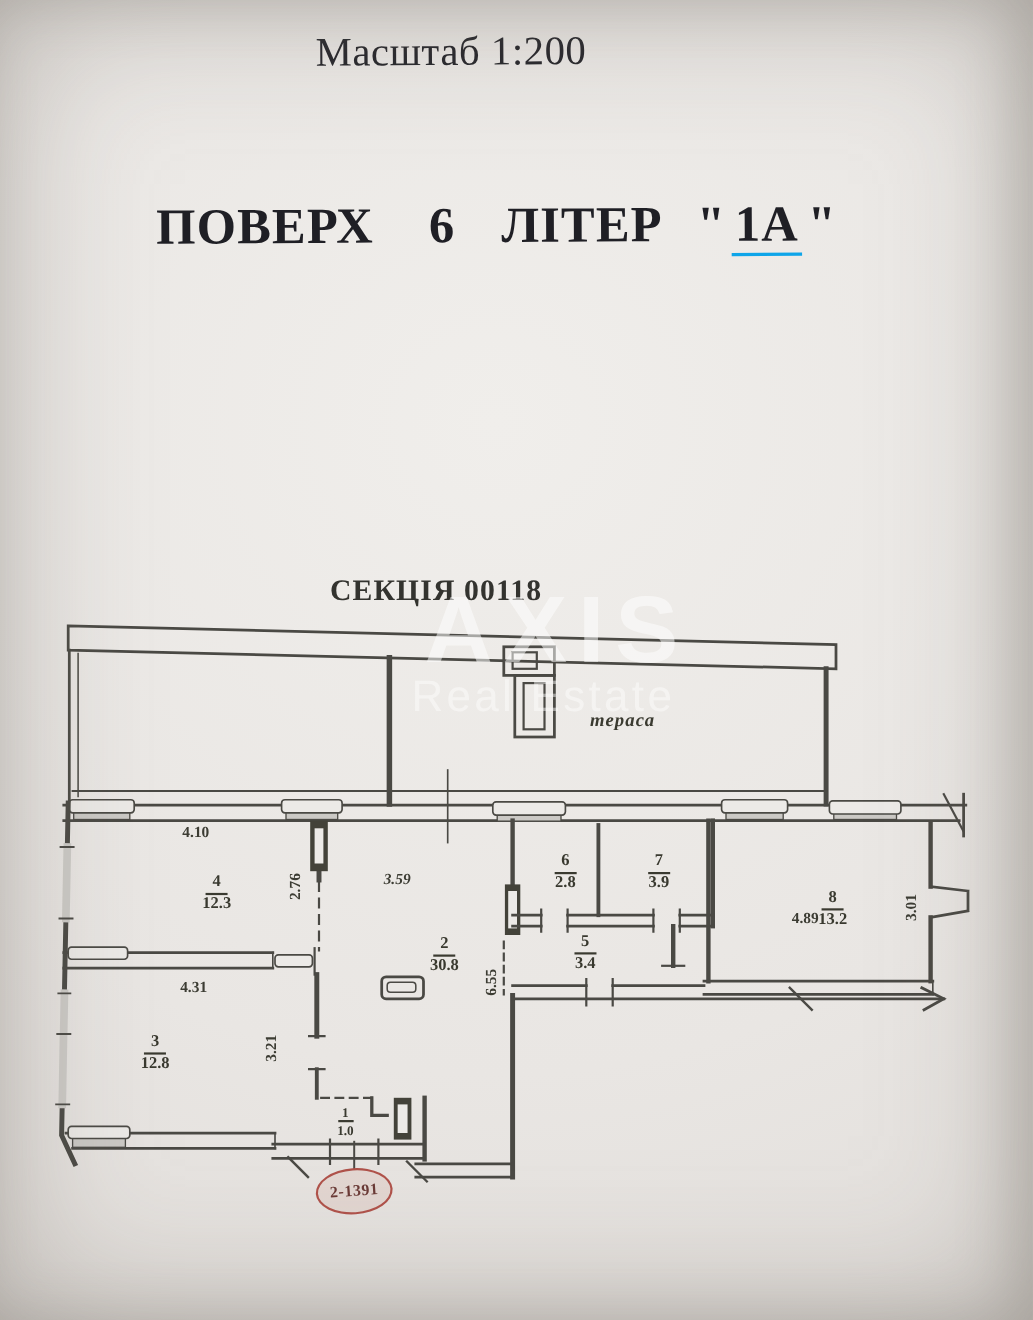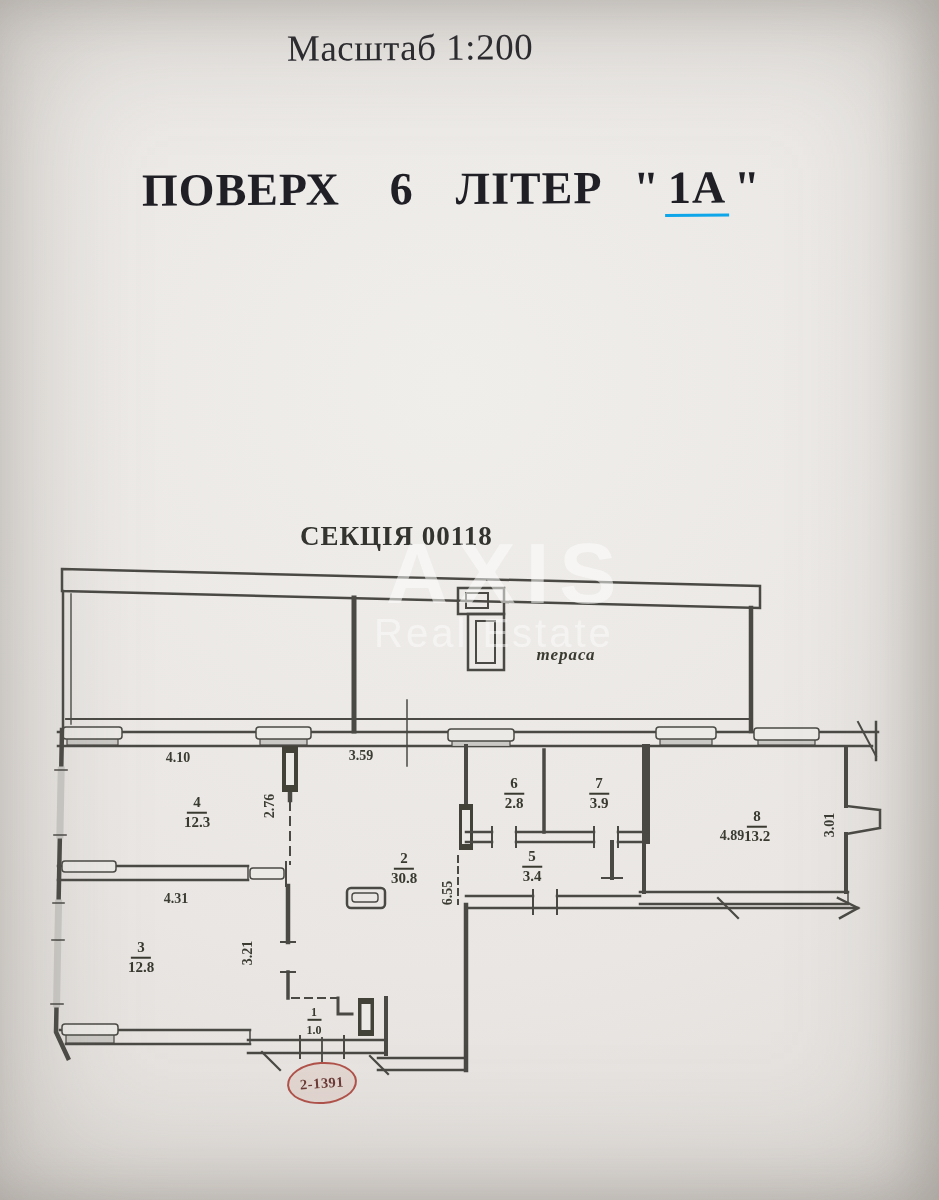--- a/index.html
+++ b/index.html
@@ -16,21 +16,21 @@
     left:140px;top:26px;width:540px;text-align:center;
     font-size:37px;color:#26262b;letter-spacing:.5px;transform:rotate(-.4deg);
   }
   .floor-title{
     left:142px;top:162px;display:flex;align-items:baseline;
     font-size:46px;font-weight:bold;color:#1f1f25;letter-spacing:1px;transform:rotate(-.3deg);
     white-space:nowrap;
   }
   .floor-title .w1{margin-right:50px;}
   .floor-title .w2{margin-right:42px;}
-  .floor-title .w3{margin-right:26px;}
+  .floor-title .w3{margin-right:26px;margin-top:16px;}
   .floor-title .q{margin:0 5px;}
   .floor-title .lit{border-bottom:3px solid #0ea5e9;padding:0 3px;}
   .section-title{
     left:300px;top:521px;width:320px;
     font-size:27px;font-weight:bold;color:#33332f;letter-spacing:1px;
   }
   
   .wm{font-family:"Liberation Sans", sans-serif;color:#ffffff;z-index:30;pointer-events:none;}
   .wm.brand{left:386px;top:524px;font-size:86px;font-weight:bold;letter-spacing:10px;opacity:.52;}
   .wm.sub{left:374px;top:611px;font-size:40px;letter-spacing:3px;opacity:.45;}
@@ -188,21 +188,21 @@
     <rect x="347" y="888" width="38" height="20" rx="4" stroke-width="2.5"></rect>
     <rect x="352" y="893" width="26" height="9" rx="3" stroke-width="1.4"></rect>
 
     <path d="M407 700 V766" stroke-width="1.5"></path>
   </g>
 </svg>
 
 <div class="abs center plan-label terrace-label" style="left:566px;top:655px;font-style:italic;">тераса</div>
 
 <div class="abs center plan-label dim" style="left:178px;top:758px;">4.10</div>
-<div class="abs center plan-label dim" style="left:361px;top:756px;">3.59</div>
+<div class="abs center plan-label dim" style="left:361px;top:801px;font-style:italic;">3.59</div>
 <div class="abs plan-label dim v" style="left:270px;top:806px;">2.76</div>
 <div class="abs center plan-label dim" style="left:176px;top:899px;text-align:center;">4.31</div>
 <div class="abs plan-label dim v" style="left:248px;top:953px;">3.21</div>
 <div class="abs plan-label dim v" style="left:448px;top:893px;">6.55</div>
 <div class="abs center plan-label dim" style="left:732px;top:836px;">4.89</div>
 <div class="abs plan-label dim v" style="left:830px;top:825px;">3.01</div>
 
 <div class="abs center plan-label room-label" style="left:197px;top:812px;">
   <span class="num">4</span><br>
   <span class="area">12.3</span>

